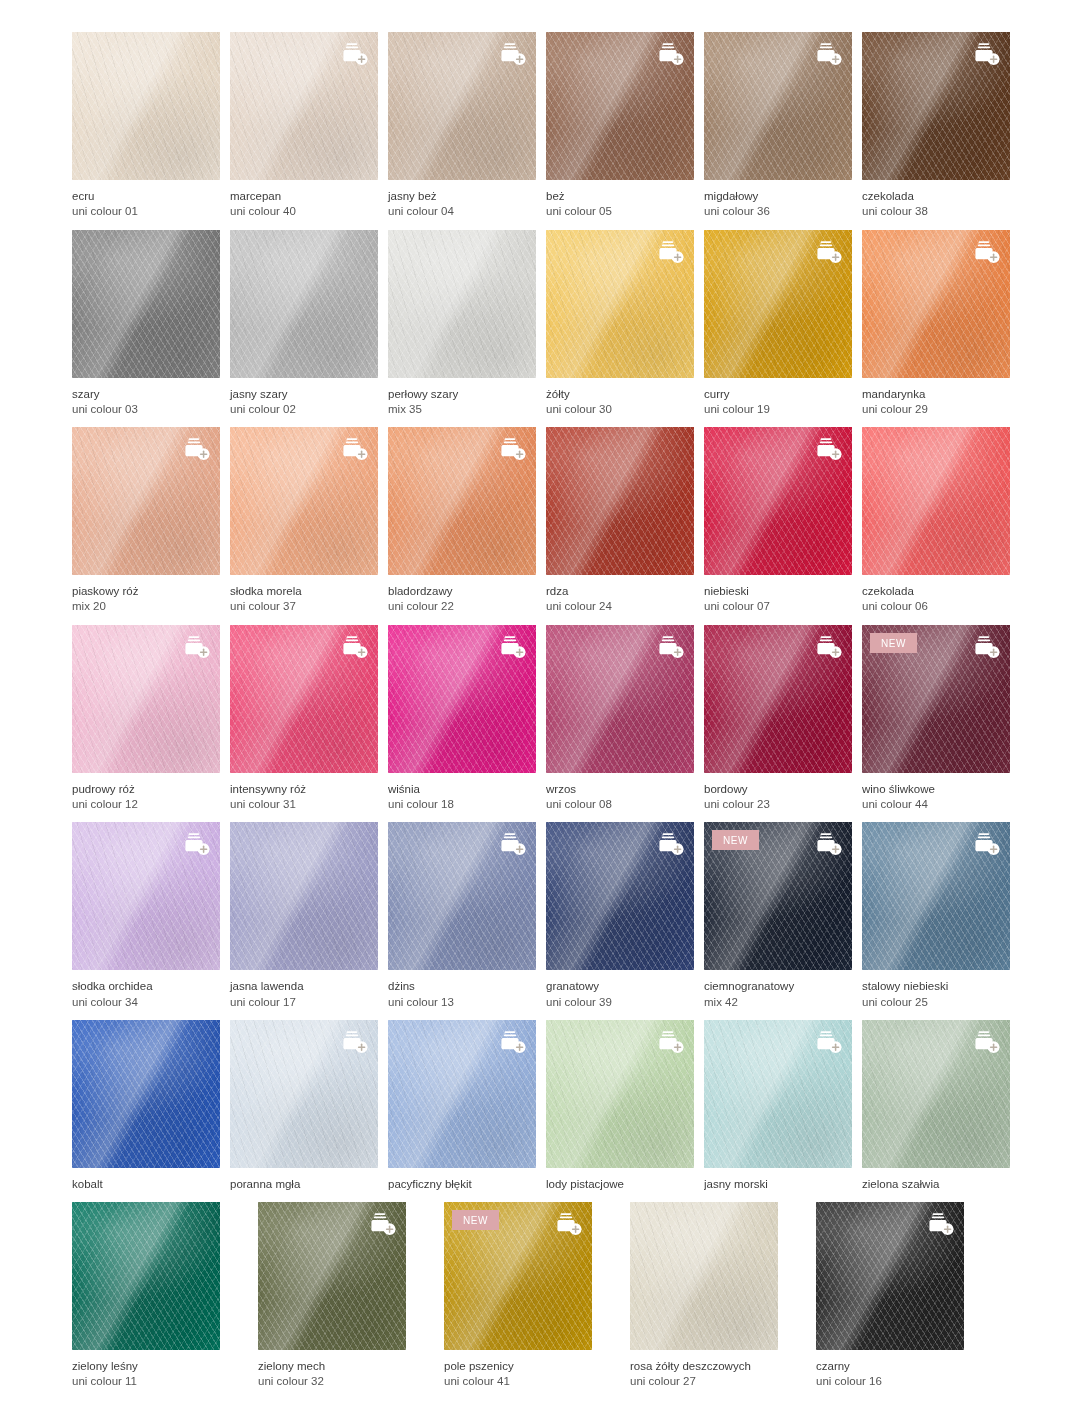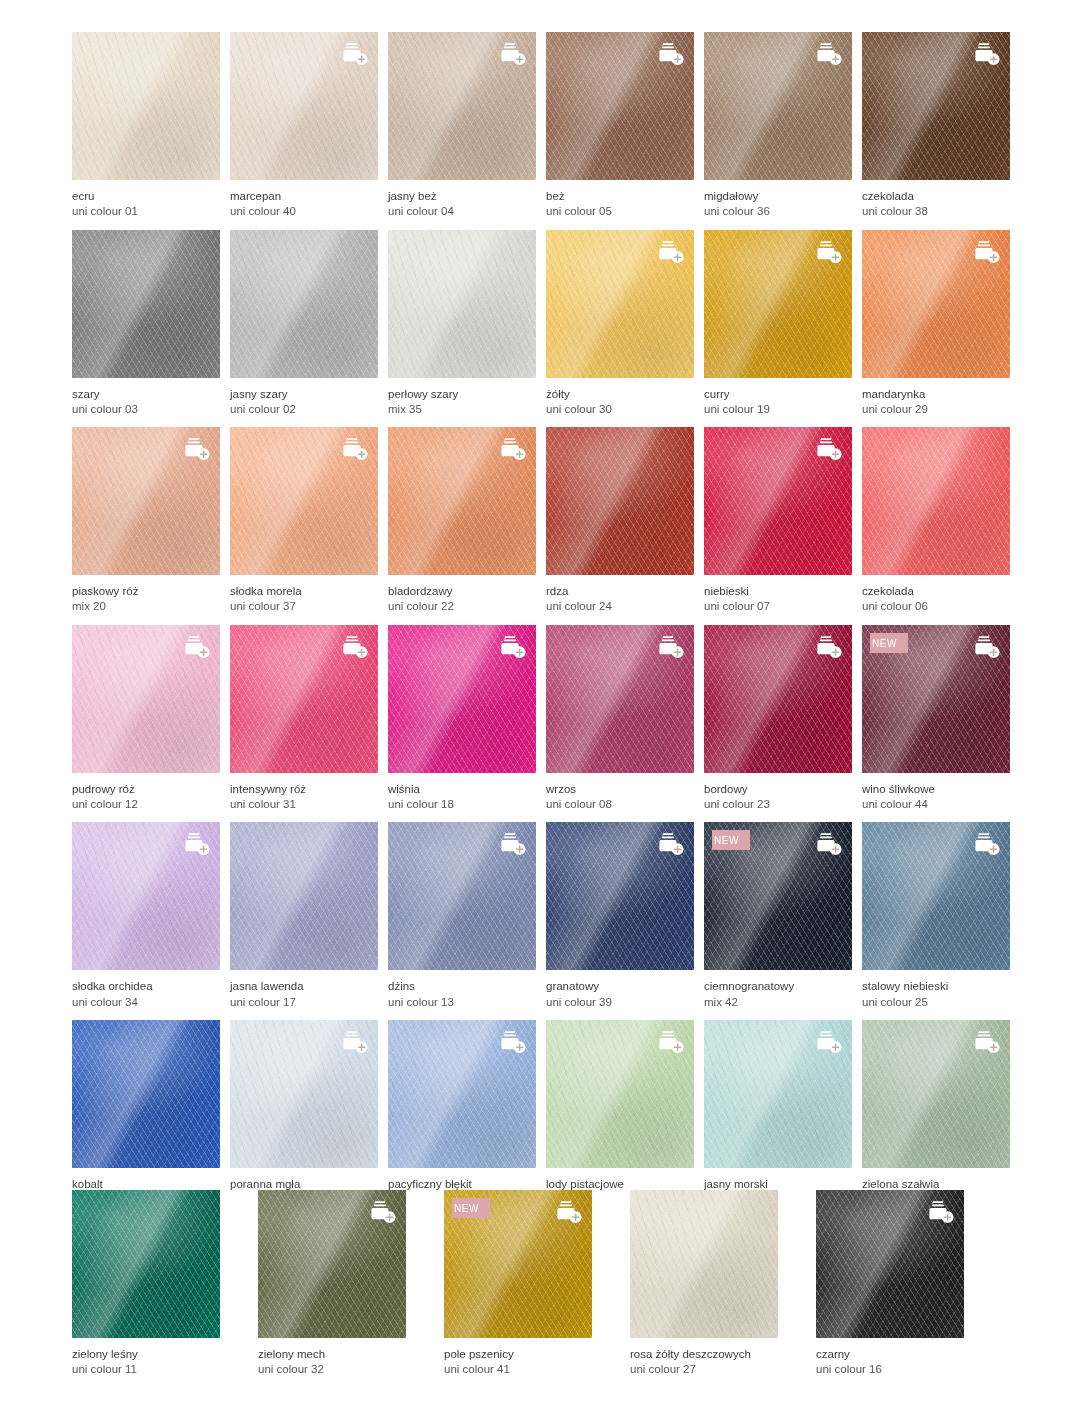--- a/index.html
+++ b/index.html
@@ -85,29 +85,29 @@
     width:30px;height:26px;
   }
   .skein-icon svg{display:block;width:100%;height:100%;}
   .new-badge{
     position:absolute;
     top:8px;left:8px;
     background:#dba7ab;
     color:#ffffff;
     font-size:10px;
     letter-spacing:.6px;
-    padding:5px 11px 4px 2px;
+    padding:5px 11px 4px 11px;
     font-weight:400;
   }
   
   .row-clip .caption{
     height:15px;
     overflow:hidden;
   }
-  .row-clip{ margin-bottom:4px; }
+  .row-clip{ margin-bottom:16px; }
   .row-overlap{ margin-top:-6px; }
 </style>
 </head>
 <body>
 
 <div class="grid">
     <div class="row">
       <div class="cell">
         <div class="swatch" style="background: linear-gradient(135deg, rgb(239, 228, 214) 0%, rgb(226, 211, 192) 55%, rgb(239, 228, 214) 100%);">
           <div class="halo"></div>

